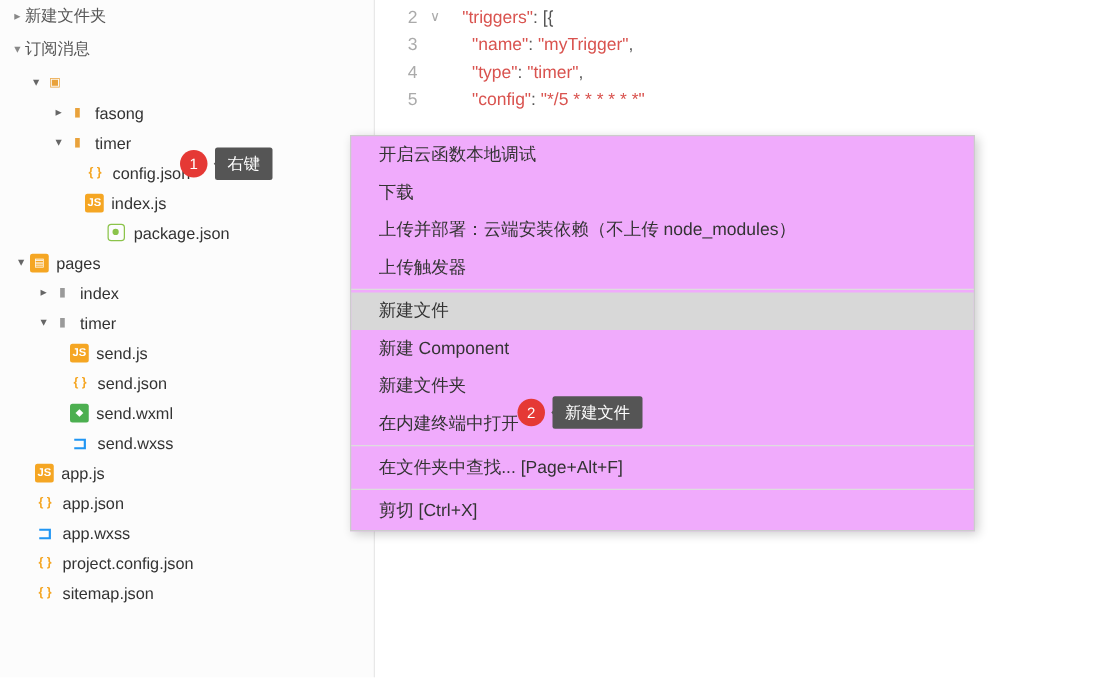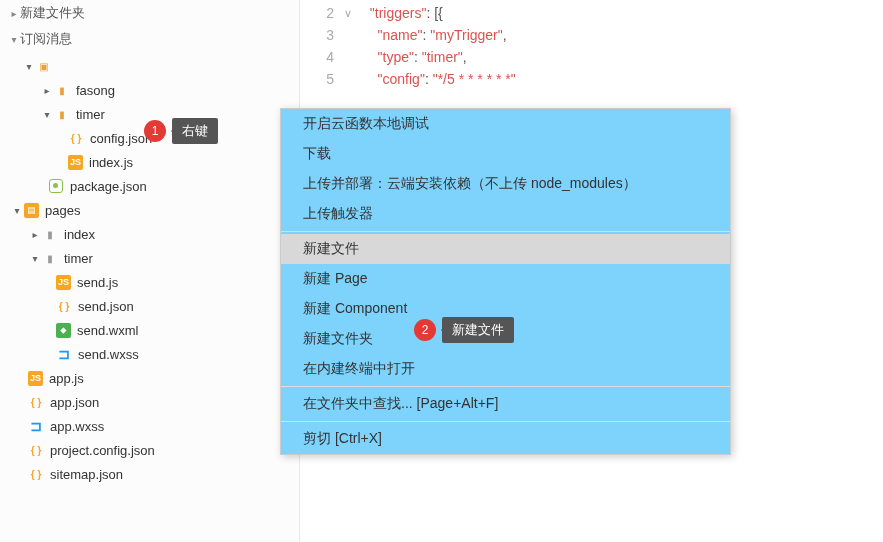--- a/index.html
+++ b/index.html
@@ -27,21 +27,21 @@
 .anno-badge{width:22px;height:22px;background:#e53935;color:#fff;border-radius:50%;display:flex;align-items:center;justify-content:center;font-size:12px;margin-right:6px}
 .anno-tip{background:#555;color:#fff;padding:4px 10px;font-size:13px;border-radius:2px;position:relative}
 .anno-tip:before{content:"";position:absolute;left:-6px;top:50%;margin-top:-5px;border:5px solid transparent;border-right-color:#555}
 .editor{flex:1;background:#fff;padding-top:2px}
 .code-line{display:flex;align-items:center;height:22px;font-family:Consolas,monospace;font-size:14px}
 .gutter{width:44px;text-align:right;color:#aaa;padding-right:10px}
 .fold{width:18px;color:#aaa;font-size:11px}
 .code{white-space:pre}
 .str{color:#d9534f}
 .punct{color:#555}
-.context-menu{position:absolute;left:280px;top:108px;width:451px;background:#7dd3fc;border:1px solid #ccc;box-shadow:2px 2px 8px rgba(0,0,0,.2);z-index:3}
+.context-menu{position:absolute;left:280px;top:108px;width:500px;background:#f0abfc;border:1px solid #ccc;box-shadow:2px 2px 8px rgba(0,0,0,.2);z-index:3}
 .cm-item{height:30px;display:flex;align-items:center;padding:0 22px;font-size:14px;color:#333;cursor:pointer}
 .cm-item.hl{background:#d8d8d8}
 .cm-sep{height:1px;background:#ddd;margin:2px 0}
 </style>
 </head>
 <body>
 
 <div class="container">
   <div class="sidebar">
     <div class="section-hdr">
@@ -68,21 +68,21 @@
           <span class="label">timer</span>
         </div>
       <div class="tree-item" style="padding-left:68px">
           <span class="icon json-ic">{ }</span>
           <span class="label">config.json</span>
         </div>
       <div class="tree-item" style="padding-left:68px">
           <span class="icon js-ic">JS</span>
           <span class="label">index.js</span>
         </div>
-      <div class="tree-item" style="padding-left:48px">
+      <div class="tree-item" style="padding-left:85px">
           <span class="icon">
             <span class="pkg-ic"></span>
           </span>
           <span class="label">package.json</span>
         </div>
       <div class="tree-item" style="padding-left:10px">
           <span class="arrow">▾</span>
           <span class="icon pages-ic">▤</span>
           <span class="label">pages</span>
         </div>
@@ -164,21 +164,20 @@
   <span class="anno-tip">右键</span>
 </div>
 
 <div class="context-menu" id="cmenu">
     <div class="cm-item">开启云函数本地调试</div>
     <div class="cm-item">下载</div>
     <div class="cm-item">上传并部署：云端安装依赖（不上传 node_modules）</div>
     <div class="cm-item">上传触发器</div>
     <div class="cm-sep"></div>
     <div class="cm-item hl">新建文件</div>
-    <div class="cm-item">新建 Page</div>
     <div class="cm-item">新建 Component</div>
     <div class="cm-item">新建文件夹</div>
     <div class="cm-item">在内建终端中打开</div>
     <div class="cm-sep"></div>
     <div class="cm-item">在文件夹中查找...  [Page+Alt+F]</div>
     <div class="cm-sep"></div>
     <div class="cm-item">剪切  [Ctrl+X]</div>
   </div>
 
 <div class="annotation" style="left:414px;top:317px;z-index:6">

